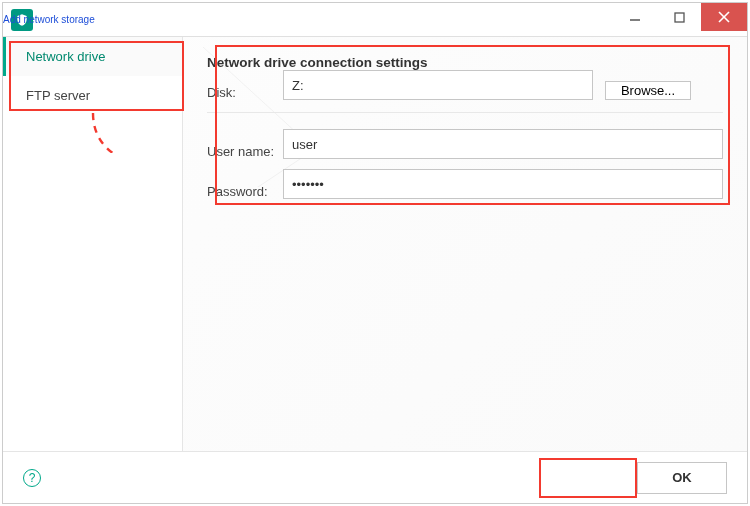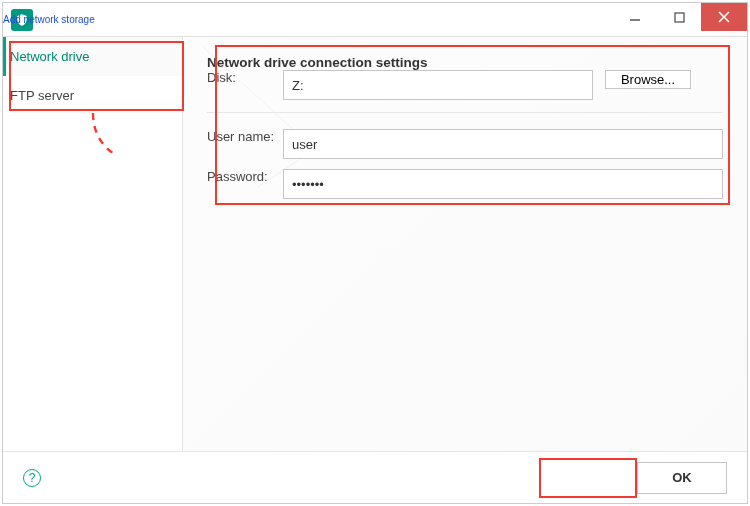--- a/index.html
+++ b/index.html
@@ -81,21 +81,21 @@
     pointer-events: none;
     opacity: 0.25;
   }
   .sidebar {
     width: 180px;
     border-right: 1px solid #e5e5e5;
     background: #fff;
     z-index: 2;
   }
   .sidebar-item {
-    padding: 12px 4px;
+    padding: 12px 20px;
     font-size: 13px;
     color: #444;
     cursor: pointer;
     border-left: 3px solid transparent;
   }
   .sidebar-item.active {
     color: #00896f;
     border-left: 3px solid #00a88a;
     font-weight: 500;
     background: #fafafa;
@@ -107,21 +107,21 @@
     position: relative;
   }
   .section-title {
     font-size: 13.5px;
     font-weight: 600;
     color: #333;
     margin-bottom: 0;
   }
   .form-row {
     display: flex;
-    align-items: flex-start;
+    align-items: flex-end;
     margin-bottom: 10px;
   }
   .form-label {
     width: 76px;
     font-size: 13px;
     color: #444;
   }
   .text-input {
     flex: 1;
     height: 30px;

